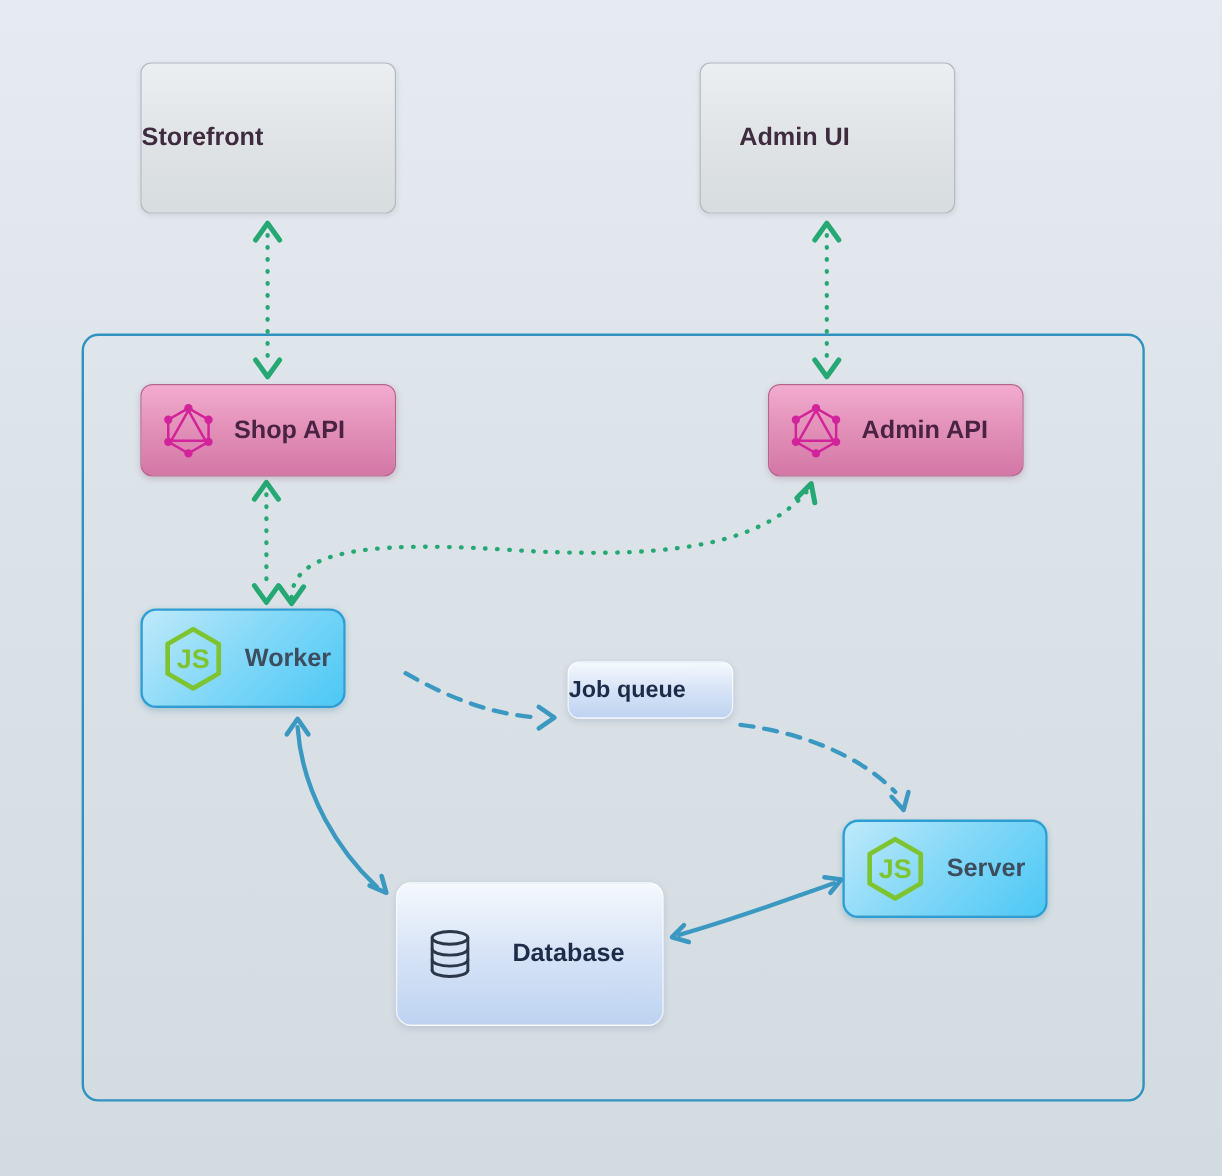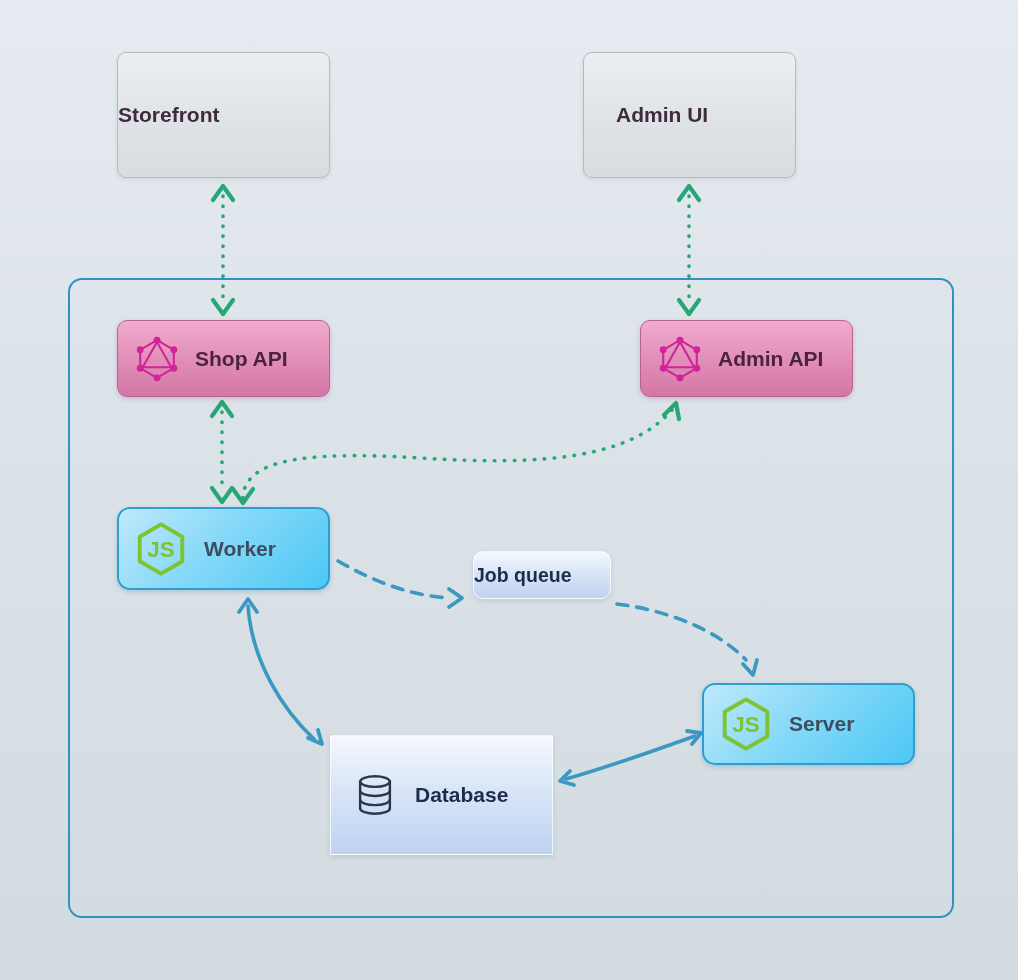--- a/index.html
+++ b/index.html
@@ -46,21 +46,21 @@
     background:linear-gradient(180deg,#f2abce 0%,#e08db6 55%,#d377a6 100%);
     border:1.5px solid #b9618f;
     border-radius:10px;
     color:#4b2342;
     font-size:21px;
     justify-content:flex-start;
     padding-left:16px;gap:15px;
     box-shadow:0 2px 5px rgba(120,40,90,0.22);
   }
   .njs{
-    width:213px;height:83px;
+    width:171px;height:83px;
     background:linear-gradient(135deg,#bfe9fb 0%,#86d9f8 45%,#4cc8f5 100%);
     border:2px solid #2d9ed4;
     border-radius:13px;
     color:#3d4d5e;
     font-size:21px;
     justify-content:flex-start;
     padding-left:14px;gap:15px;
     box-shadow:0 2px 5px rgba(40,110,150,0.25);
   }
   .lightblue{
@@ -70,21 +70,21 @@
     color:#1e2c4a;
     box-shadow:0 2px 5px rgba(80,100,140,0.18);
   }
   #n-storefront{left:117px;top:52px;}
   #n-adminui{left:583px;top:52px;padding-left:32px;}
   #n-shopapi{left:117px;top:320px;}
   #n-adminapi{left:617px;top:320px;margin-left:23px;}
   #n-server{left:117px;top:507px;}
   #n-jobqueue{left:473px;top:551px;width:138px;height:48px;font-size:19.5px;}
   #n-worker{left:702px;top:683px;height:82px;}
-  #n-database{left:330px;top:735px;width:223px;height:120px;font-size:21px;justify-content:flex-start;padding-left:20px;gap:16px;border-radius:1px;}
+  #n-database{left:330px;top:735px;width:223px;height:120px;font-size:21px;justify-content:flex-start;padding-left:20px;gap:28px;border-radius:13px;}
 </style>
 </head>
 <body>
 
 <div class="canvas">
 
   <div class="container-box"></div>
 
   <svg class="arrow-layer" width="1018" height="980" viewBox="0 0 1018 980">
     <g stroke="#25a873" fill="none" stroke-linecap="round" stroke-linejoin="round">

